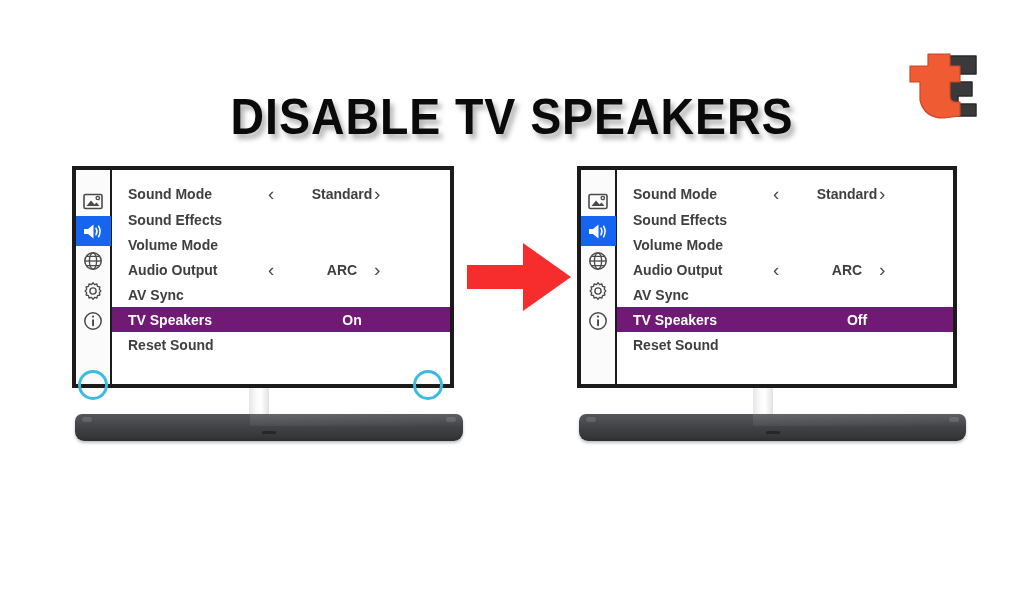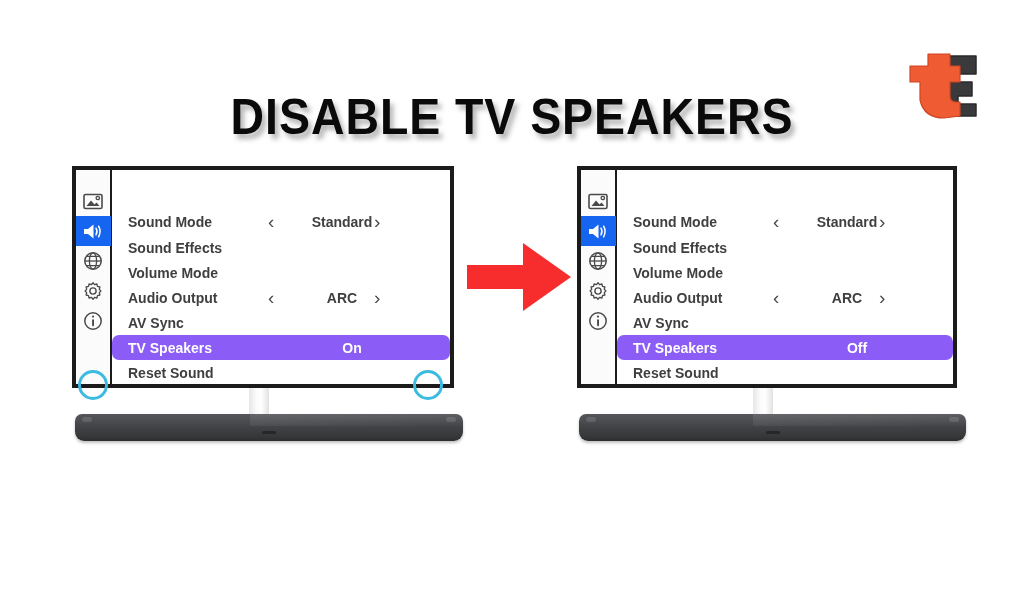--- a/index.html
+++ b/index.html
@@ -77,37 +77,35 @@
   .side-icon.active {
     background: #1565f0;
   }
   .side-icon svg { display: block; }
 
   .tv-menu {
     flex: 1 1 auto;
     position: relative;
     background: #ffffff;
     padding-top: 10px;
-    margin-top: 28px;
   }
   .menu-row {
     position: relative;
     display: flex;
     align-items: center;
     height: 24px;
     box-sizing: border-box;
   }
   .menu-label {
     color: #3f3f3f;
     font-weight: bold;
     white-space: nowrap;
   }
   .menu-row.highlight {
-    background: #8b5cf6;
-    border-radius: 7px;
+    background: #701a75;
   }
   .menu-row.highlight .menu-label,
   .menu-row.highlight .menu-value {
     color: #ffffff;
   }
   .chev {
     color: #4a4a4a;
     font-weight: normal;
     display: inline-block;
   }

